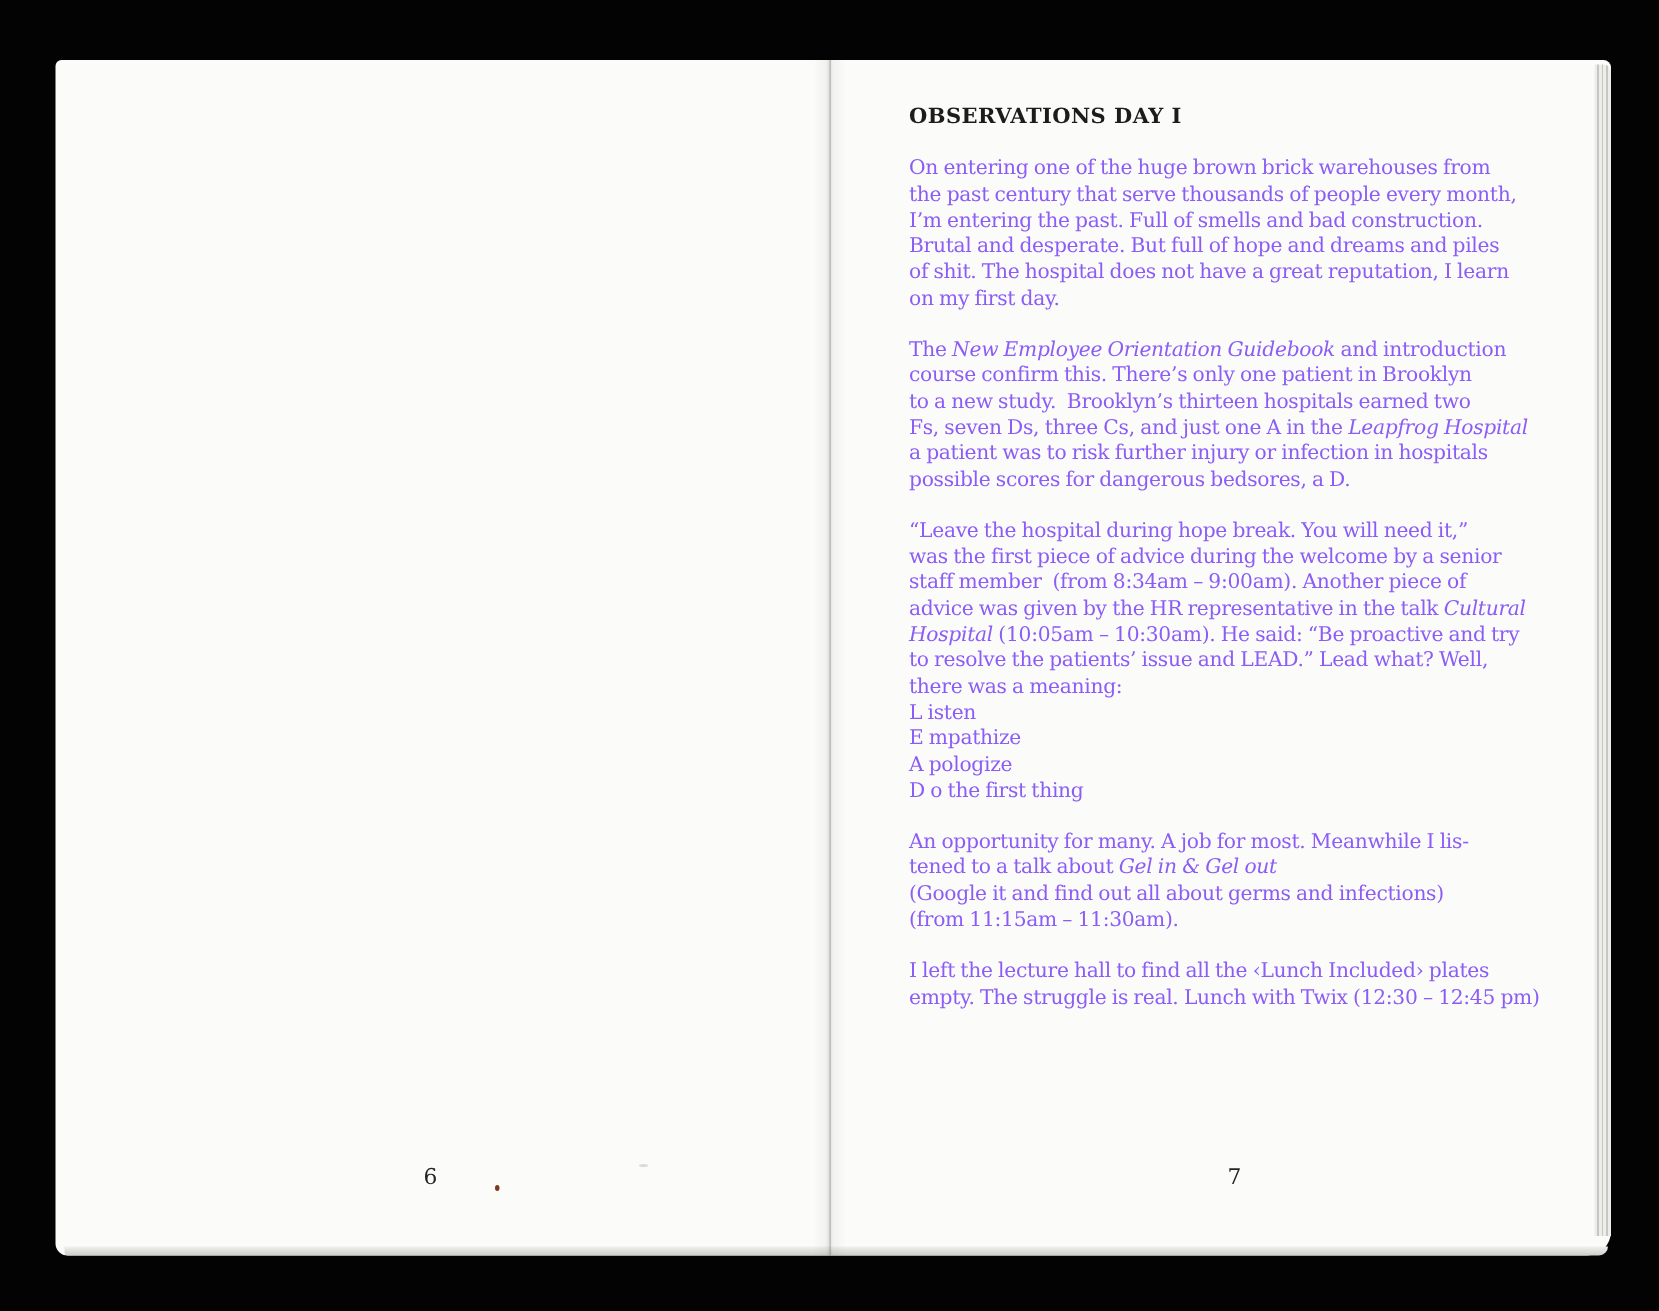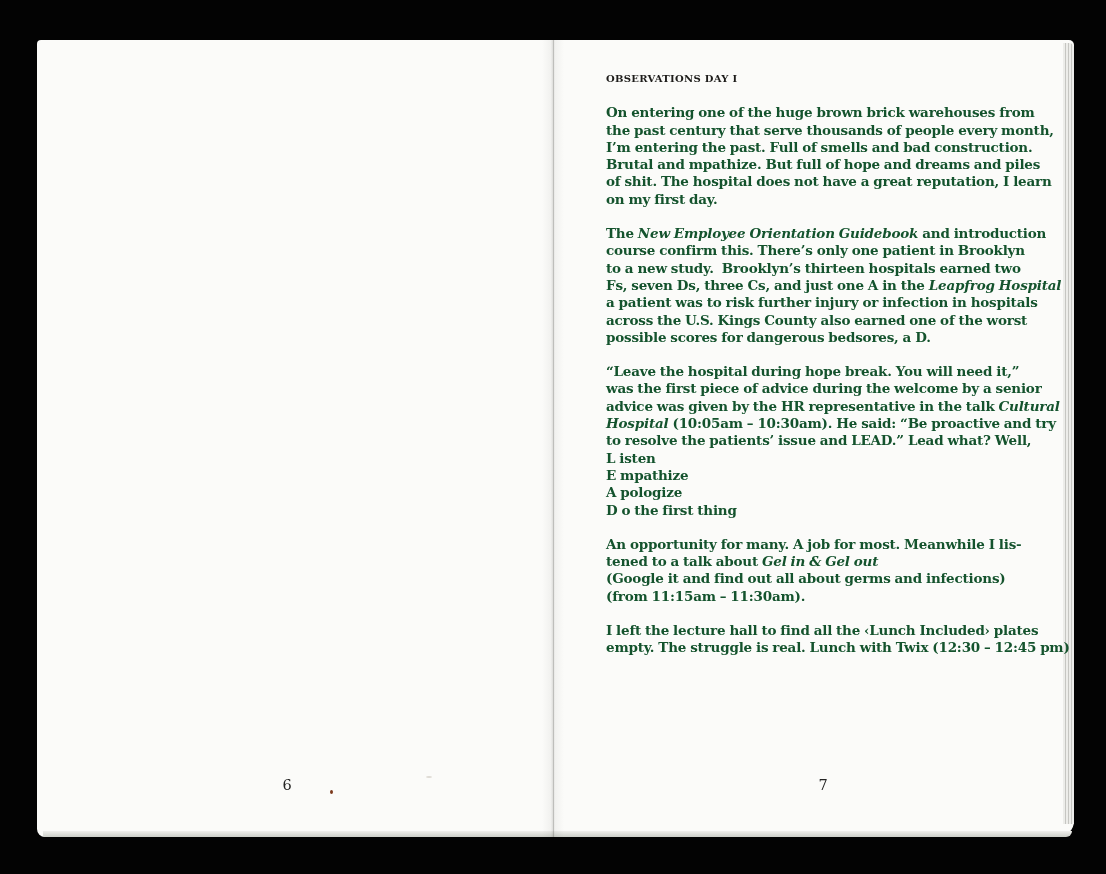--- a/index.html
+++ b/index.html
@@ -35,30 +35,30 @@
       rgba(0,0,0,0) 100%);
   }
   .gutter::after{
     content:'';position:absolute;left:11px;top:0;width:1px;height:100%;
     background:rgba(100,100,95,0.28);
   }
   .content{
     position:absolute;left:569px;top:30px;width:452px;
   }
   .title{
-    font-weight:700;font-size:10px;line-height:17.3px;
+    font-weight:700;font-size:14px;line-height:17.3px;
     letter-spacing:0.3px;color:#1d1c1a;margin:0 0 17px 0;
     white-space:pre;
   }
   .para{margin:0 0 17px 0;}
   .line{
     white-space:pre;
-    font-weight:700;font-size:13.5px;line-height:17.3px;
+    font-weight:400;font-size:13.5px;line-height:17.3px;
     letter-spacing:-0.2px;word-spacing:-0.5px;
-    color:#14532d;
+    color:#8b5cf6;
   }
   .it{font-style:italic;}
   .pn{
     position:absolute;width:22px;text-align:center;
     font-weight:400;font-size:14.5px;color:#242423;
   }
   .pn-left{left:239px;top:737px;}
   .pn-right{left:775px;top:737px;}
   .speck-red{
     position:absolute;left:293px;top:750px;width:3px;height:4px;
@@ -86,39 +86,40 @@
     </div>
 
     <div>
       <div class="content">
         <div class="title">OBSERVATIONS DAY I</div>
         <div>
             <div class="para">
               <div class="line"><span>On entering one of the huge brown brick warehouses from</span></div>
               <div class="line"><span>the past century that serve thousands of people every month,</span></div>
               <div class="line"><span>I’m entering the past. Full of smells and bad construction.</span></div>
-              <div class="line"><span>Brutal and mpathize. But full of hope and dreams and piles</span></div>
+              <div class="line"><span>Brutal and desperate. But full of hope and dreams and piles</span></div>
               <div class="line"><span>of shit. The hospital does not have a great reputation, I learn</span></div>
               <div class="line"><span>on my first day.</span></div>
             </div>
             <div class="para">
               <div class="line"><span>The </span><span class="it">New Employee Orientation Guidebook</span><span> and introduction</span></div>
               <div class="line"><span>course confirm this. There’s only one patient in Brooklyn</span></div>
               <div class="line"><span>to a new study.  Brooklyn’s thirteen hospitals earned two</span></div>
               <div class="line"><span>Fs, seven Ds, three Cs, and just one A in the </span><span class="it">Leapfrog Hospital</span></div>
               <div class="line"><span>a patient was to risk further injury or infection in hospitals</span></div>
-              <div class="line"><span>across the U.S. Kings County also earned one of the worst</span></div>
               <div class="line"><span>possible scores for dangerous bedsores, a D.</span></div>
             </div>
             <div class="para">
               <div class="line"><span>“Leave the hospital during hope break. You will need it,”</span></div>
               <div class="line"><span>was the first piece of advice during the welcome by a senior</span></div>
+              <div class="line"><span>staff member  (from 8:34am – 9:00am). Another piece of</span></div>
               <div class="line"><span>advice was given by the HR representative in the talk </span><span class="it">Cultural</span></div>
               <div class="line"><span class="it">Hospital</span><span> (10:05am – 10:30am). He said: “Be proactive and try</span></div>
               <div class="line"><span>to resolve the patients’ issue and LEAD.” Lead what? Well,</span></div>
+              <div class="line"><span>there was a meaning:</span></div>
               <div class="line"><span>L isten</span></div>
               <div class="line"><span>E mpathize</span></div>
               <div class="line"><span>A pologize</span></div>
               <div class="line"><span>D o the first thing</span></div>
             </div>
             <div class="para">
               <div class="line"><span>An opportunity for many. A job for most. Meanwhile I lis-</span></div>
               <div class="line"><span>tened to a talk about </span><span class="it">Gel in &amp; Gel out</span></div>
               <div class="line"><span>(Google it and find out all about germs and infections)</span></div>
               <div class="line"><span>(from 11:15am – 11:30am).</span></div>

